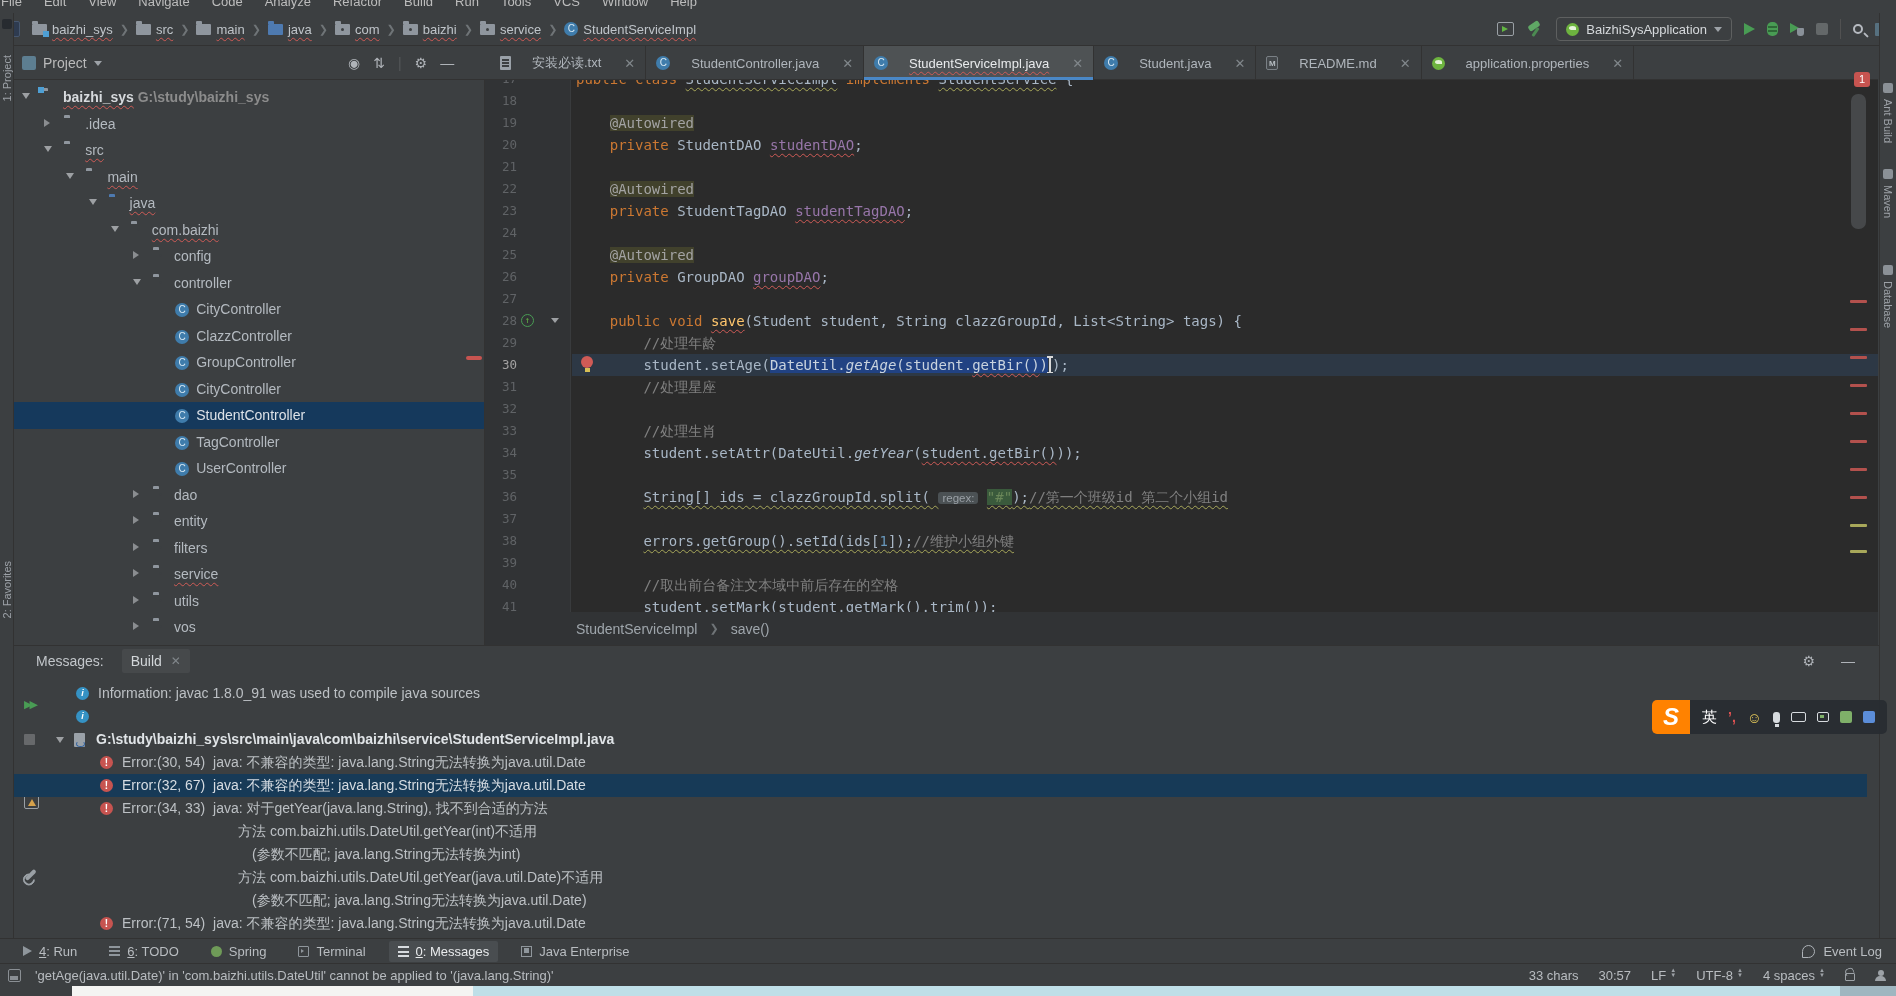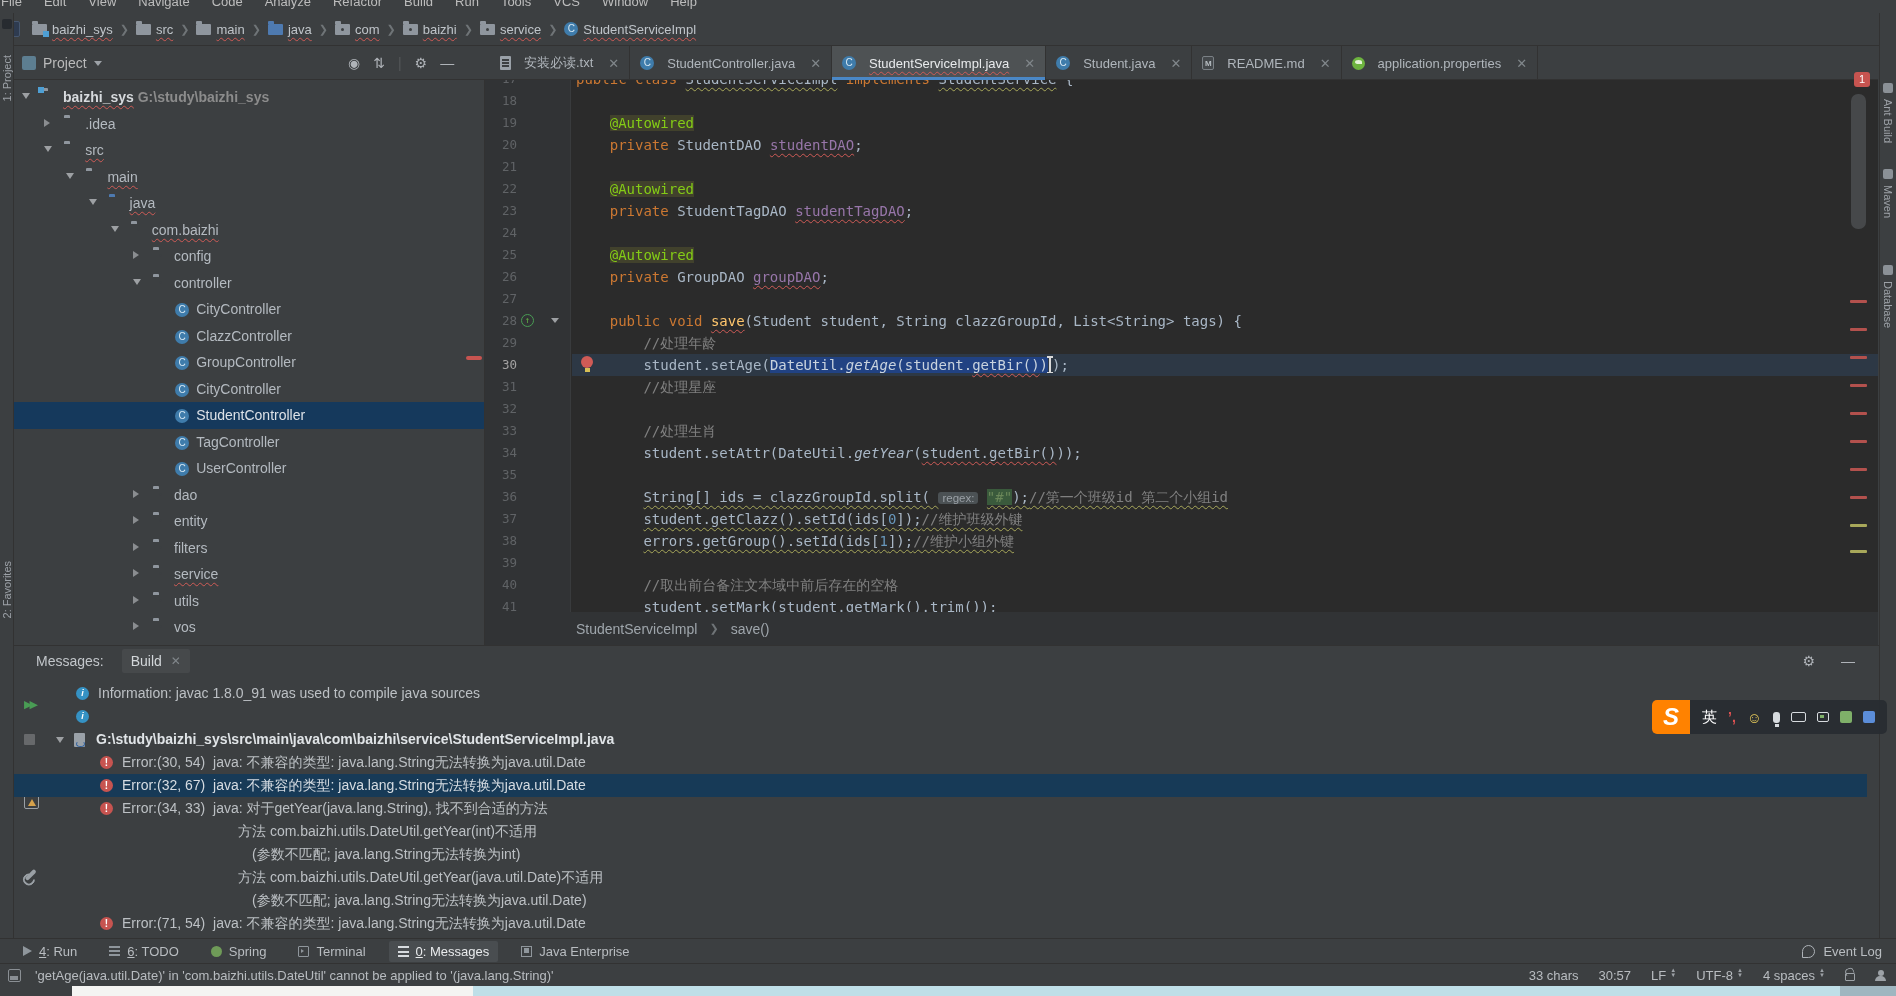--- a/index.html
+++ b/index.html
@@ -43,21 +43,21 @@
 .search-ic::after{content:"";position:absolute;left:8px;top:8px;width:6px;height:2px;background:#b6bac0;transform:rotate(45deg);border-radius:1px}
 .layout-ic{width:15px;height:13px;position:relative;background:#56707f;border-radius:1px}
 .layout-ic::after{content:"";position:absolute;right:-2px;bottom:-2px;width:8px;height:7px;background:#4f87b7;border:1px solid #3c3f41}
 
 
 .tabrow{position:absolute;left:14px;top:46px;width:1864px;height:34px;background:#3c3f41;border-bottom:1px solid #323232}
 .proj-header{position:absolute;left:0;top:0;width:470px;height:34px;display:flex;align-items:center;gap:7px;padding-left:8px}
 .proj-sq{width:14px;height:14px;background:#5d7e91;border-radius:2px}
 .ph-icons{position:absolute;left:334px;top:0;height:34px;display:flex;align-items:center;gap:13px;color:#afb3b8;font-size:14px}
 .tabs{position:absolute;left:476px;top:0;height:34px;display:flex}
-.tab{display:flex;align-items:center;gap:13px;height:34px;padding:0 10px;border-right:1px solid #323232;
+.tab{display:flex;align-items:center;gap:21px;height:34px;padding:0 10px;border-right:1px solid #323232;
   color:#b0b6bc;font-size:13px;white-space:nowrap}
 .tab.active{background:#4e5254;color:#e9ebed;box-shadow:inset 0 -3px 0 #4A88C7}
 .tab-close{color:#81878b;font-size:13px;margin-left:2px}
 .ic-class{width:14px;height:14px;border-radius:50%;background:#3f7cab;color:#d6e7f2;font-size:10px;
   line-height:14px;text-align:center;flex:0 0 auto}
 .ic-text{width:11px;height:14px;background:#9aa1a8;border-radius:1px;position:relative}
 .ic-text::after{content:"";position:absolute;left:2px;top:3px;width:7px;height:1.5px;background:#3c3f41;box-shadow:0 3px 0 #3c3f41,0 6px 0 #3c3f41}
 .ic-md{width:12px;height:14px;background:#44484b;border:1px solid #7a8085;border-radius:2px;color:#b7bdc2;font-size:8px;line-height:13px;text-align:center;font-weight:bold}
 .ic-spring{width:13px;height:13px;border-radius:50%;background:#6db33f;position:relative}
 .ic-spring::after{content:"";position:absolute;left:3px;top:3px;width:7px;height:4px;border-radius:50% 50% 0 50%;background:#e3f2d7}
@@ -88,21 +88,21 @@
 
 
 .editor{position:absolute;left:484px;top:80px;width:1394px;height:532px;background:#2b2b2b;border-left:1px solid #323232;overflow:hidden}
 .gutterbg{position:absolute;left:0;top:0;bottom:0;width:86px;background:#313335;border-right:1px solid #393b3d}
 .crow{position:absolute;left:0;width:100%;height:22px;font-family:"DejaVu Sans Mono",monospace;font-size:14px;line-height:22px;color:#a9b7c6}
 .crow .band{position:absolute;left:87px;right:0;top:0;bottom:0;background:rgba(56,106,163,0.22)}
 .ln{position:absolute;left:0;top:0;width:86px;text-align:right;padding-right:54px;color:#606366;font-size:12.5px}
 .ln.hl{color:#a4a3a3}
 .codetxt{position:absolute;left:91px;top:0;white-space:pre}
 .k{color:#cc7832}
-.a{color:#84cc16;background:#41412c}
+.a{color:#a3a3a3;background:#41412c}
 .f{color:#9876aa}
 .m{color:#ffc66d}
 .c{color:#808080}
 .s{color:#6a8759}
 .n{color:#6897bb}
 .i{font-style:italic}
 .sel{background:#214283;color:#c9d3de}
 .sr{text-decoration:underline wavy #cf5b56;text-decoration-thickness:1px;text-underline-offset:3px}
 .sy{text-decoration:underline wavy #a8a85a;text-decoration-thickness:1px;text-underline-offset:3px}
 .hlg{background:#3a5a3c}
@@ -257,20 +257,36 @@
         <span class="crumb">
           <span class="fold-folder pkg"></span>
           <span class="sqr-text">service</span>
         </span>
         <span class="crumb-sep">❯</span>
         <span class="crumb">
           <span class="ic-class">C</span>
           <span class="sqr-text">StudentServiceImpl</span>
         </span>
       </div>
+    <div class="tb-right">
+      <div class="services-ic"></div>
+      <div class="hammer-ic"></div>
+      <div class="runcfg">
+        <span class="spring-ic"></span>
+        <span>BaizhiSysApplication</span>
+        <span class="dd-arrow"></span>
+      </div>
+      <div class="play-ic"></div>
+      <div class="bug-ic"></div>
+      <div class="cov-ic"></div>
+      <div class="stop-ic"></div>
+      <div class="tb-sep"></div>
+      <div class="search-ic"></div>
+      <div class="layout-ic"></div>
+    </div>
   </div>
 
   <div class="tabrow">
     <div class="proj-header">
       <div class="proj-sq"></div>
       <span>Project</span>
       <span class="dd-arrow"></span>
     </div>
     <div class="ph-icons">
       <span>◉</span>
@@ -456,21 +472,20 @@
         <div class="crow" style="top: 384px;">
           <div class="ln">35</div>
           <div class="codetxt"></div>
         </div>
         <div class="crow" style="top: 406px;">
           <div class="ln">36</div>
           <div class="codetxt"><span>        </span><span class="sy">String[] ids = clazzGroupId.split( </span><span class="hint">regex:</span><span> </span><span class="s hlg sy">"#"</span><span class="sy">);</span><span class="c sy">//第一个班级id 第二个小组id</span></div>
         </div>
         <div class="crow" style="top: 428px;">
           <div class="ln">37</div>
-          <div class="codetxt"><span>        </span><span class="sy">student.getClazz().setId(ids[</span><span class="n sy">0</span><span class="sy">]);</span><span class="c sy">//维护班级外键</span></div>
         </div>
         <div class="crow" style="top: 450px;">
           <div class="ln">38</div>
           <div class="codetxt"><span>        </span><span class="sy">errors.getGroup().setId(ids[</span><span class="n sy">1</span><span class="sy">]);</span><span class="c sy">//维护小组外键</span></div>
         </div>
         <div class="crow" style="top: 472px;">
           <div class="ln">39</div>
           <div class="codetxt"></div>
         </div>
         <div class="crow" style="top: 494px;">

